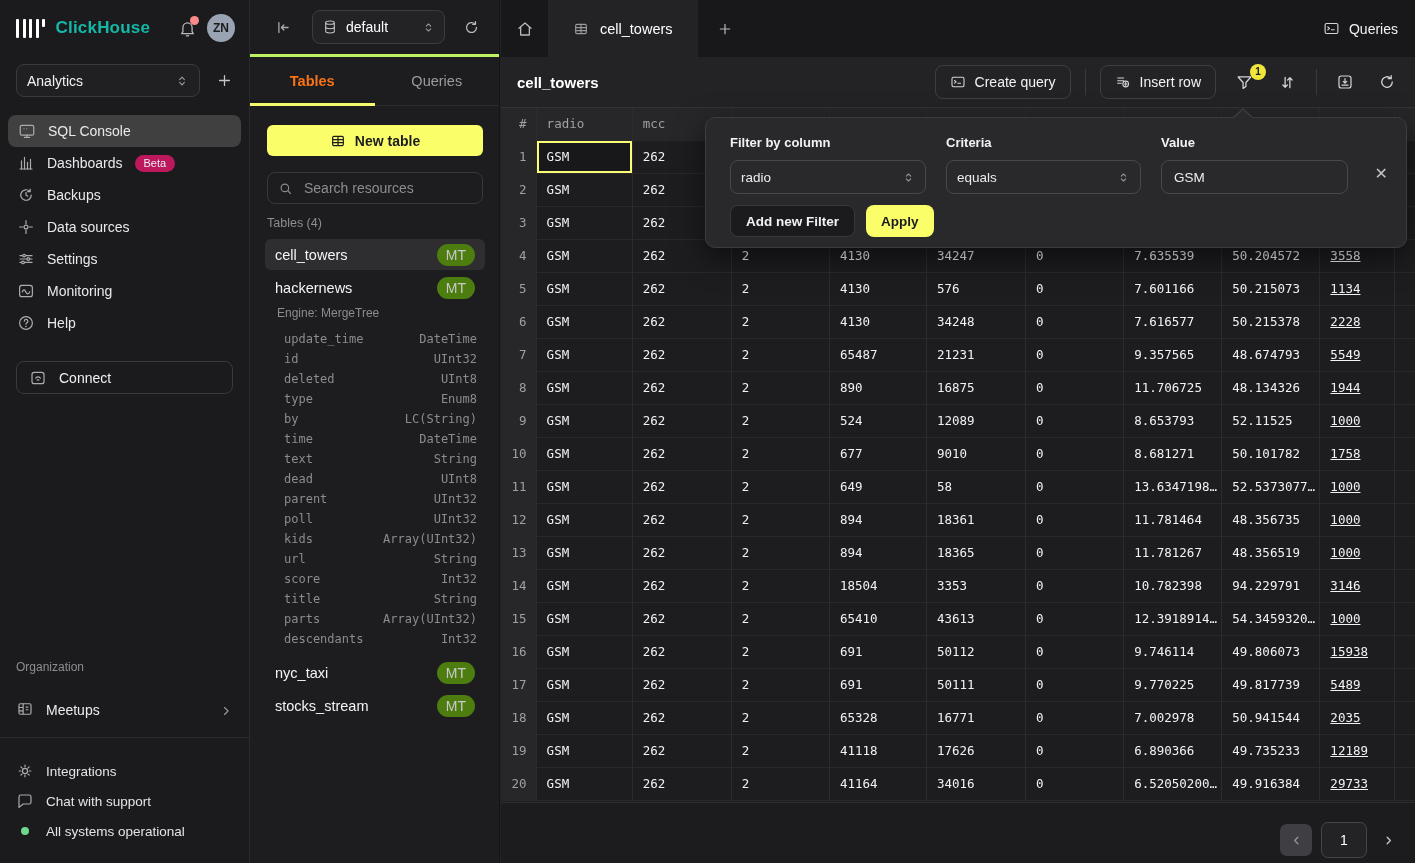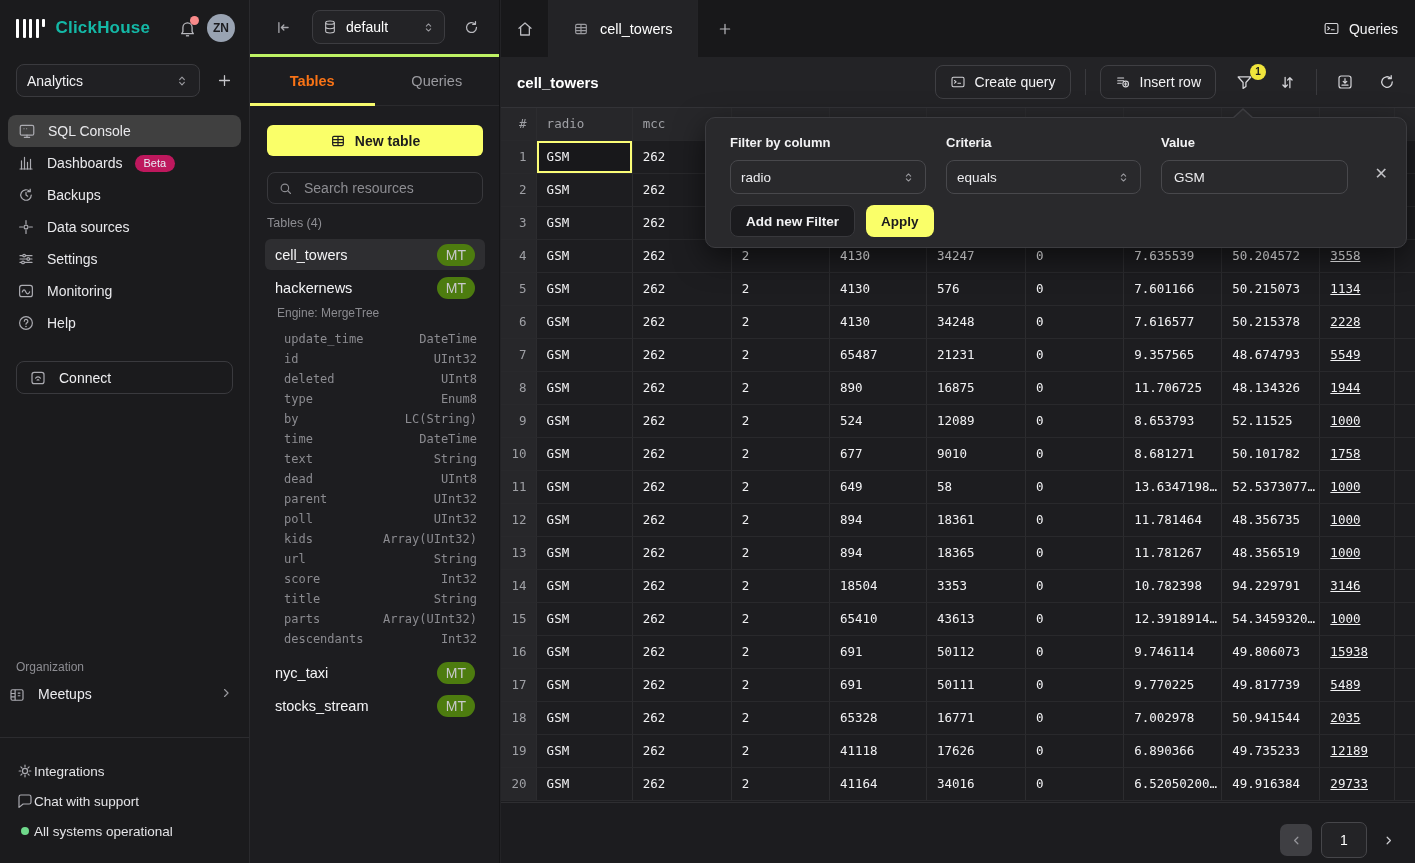--- a/index.html
+++ b/index.html
@@ -28,26 +28,26 @@
   .ws-plus{margin-left:16px;color:#c6c6ca;}
   .nav{margin:18px 8px 0 8px;}
   .nav-item{display:flex;align-items:center;height:32px;padding:0 8px;border-radius:8px;gap:12px;color:#e9e9ec;font-size:14px;}
   .nav-item .icon{color:#ababb1;width:19px;}
   .nav-item.active{background:#404040;padding-left:9px;}
   .beta-badge{background:#be185d;color:#e8edf6;font-size:11px;padding:2.5px 9px;border-radius:999px;}
   .connect-btn{display:flex;align-items:center;gap:12px;margin:22px 16px 0 16px;height:33px;box-sizing:border-box;
                border:1px solid #3a3a3e;border-radius:8px;padding:0 12px;font-size:14px;color:#f0f0f2;}
   .connect-btn .icon{color:#ababb1;}
   .org-label{position:absolute;left:16px;top:660px;font-size:12px;color:#8d8d92;}
-  .meetups{position:absolute;left:0;right:8px;top:686px;display:flex;align-items:flex-start;height:32px;padding:0 8px;gap:12px;font-size:14px;}
+  .meetups{position:absolute;left:8px;right:8px;top:686px;display:flex;align-items:flex-end;height:32px;padding:0 8px;gap:12px;font-size:14px;}
   .meetups .icon{color:#ababb1;}
   .meetups .chev{margin-left:auto;color:#9a9a9f;}
   .side-div{position:absolute;left:0;right:0;top:737px;height:1px;background:#2c2c2f;}
   .side-footer{position:absolute;left:16px;right:8px;top:756px;}
-  .sf-item{display:flex;align-items:center;height:30px;font-size:13.5px;color:#e4e4e7;}
+  .sf-item{display:flex;align-items:center;height:30px;gap:12px;font-size:13.5px;color:#e4e4e7;}
   .sf-item .icon{color:#ababb1;width:18px;}
   .greendot{width:8px;height:8px;border-radius:50%;background:#6fd98b;margin:0 5px;}
 
   
   .explorer{position:absolute;left:250px;top:0;width:250px;height:863px;background:#1d1d20;border-right:1px solid #141416;box-sizing:border-box;}
   .ex-topbar{display:flex;align-items:center;height:57px;border-bottom:3px solid #bef264;padding:0 18px 0 25px;box-sizing:border-box;}
   .ex-back{color:#a9a9ae;}
   .db-select{display:flex;align-items:center;gap:8px;width:133px;height:34px;box-sizing:border-box;margin-left:20px;
              border:1px solid #3c3c40;border-radius:8px;padding:0 9px;background:#232326;}
   .db-select .lbl{flex:1;font-size:14px;color:#fff;}

